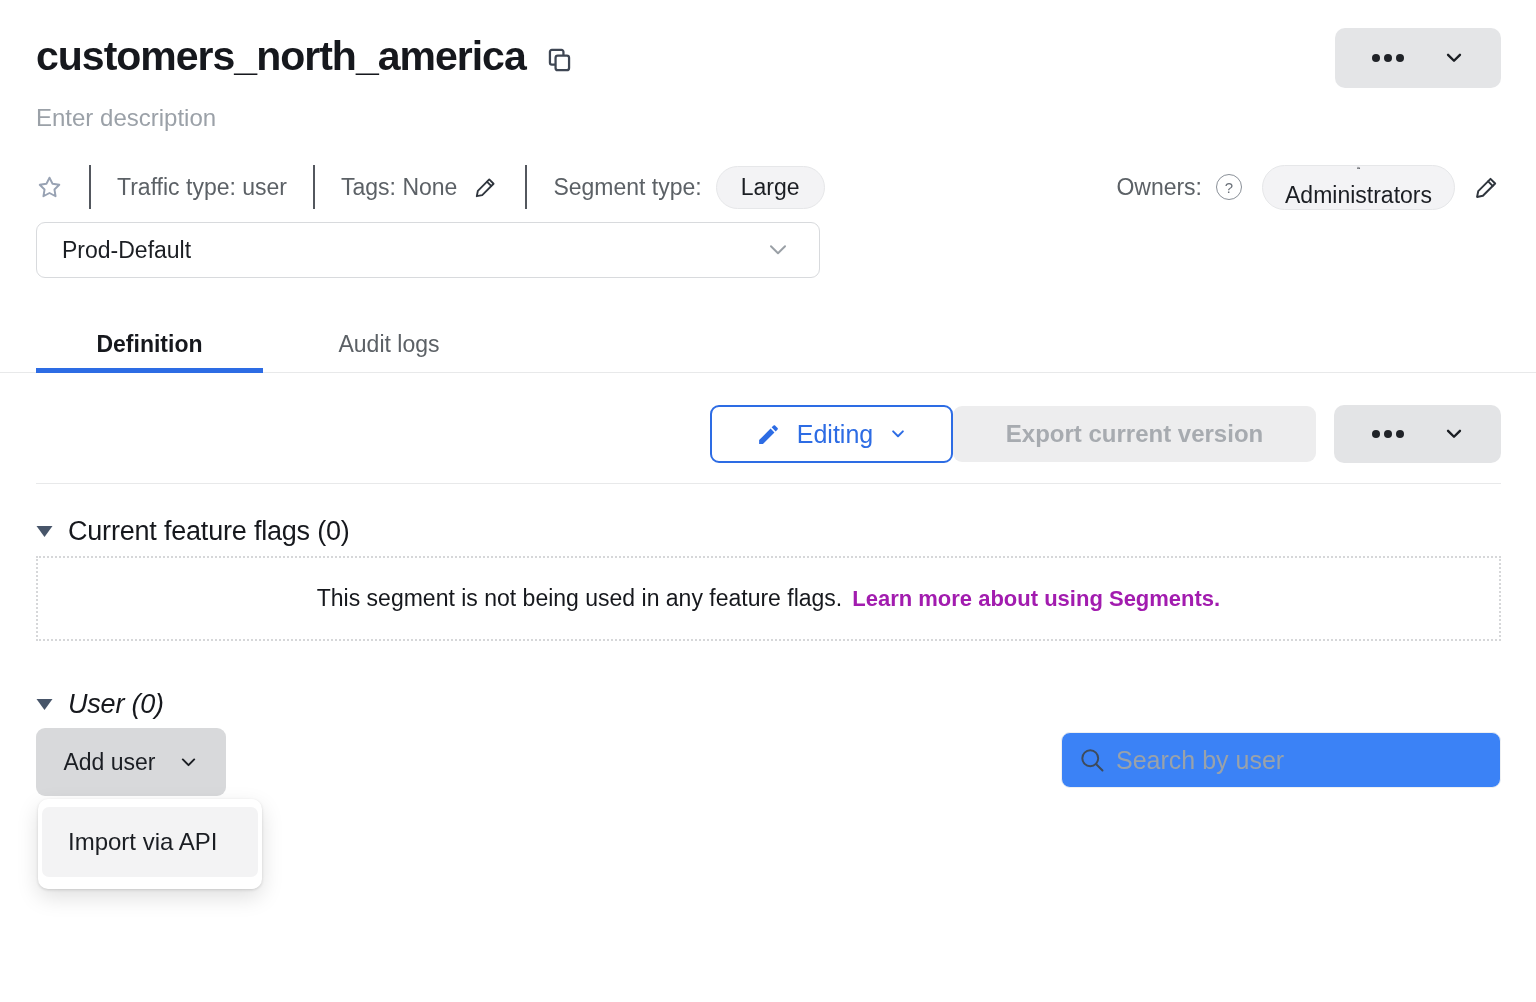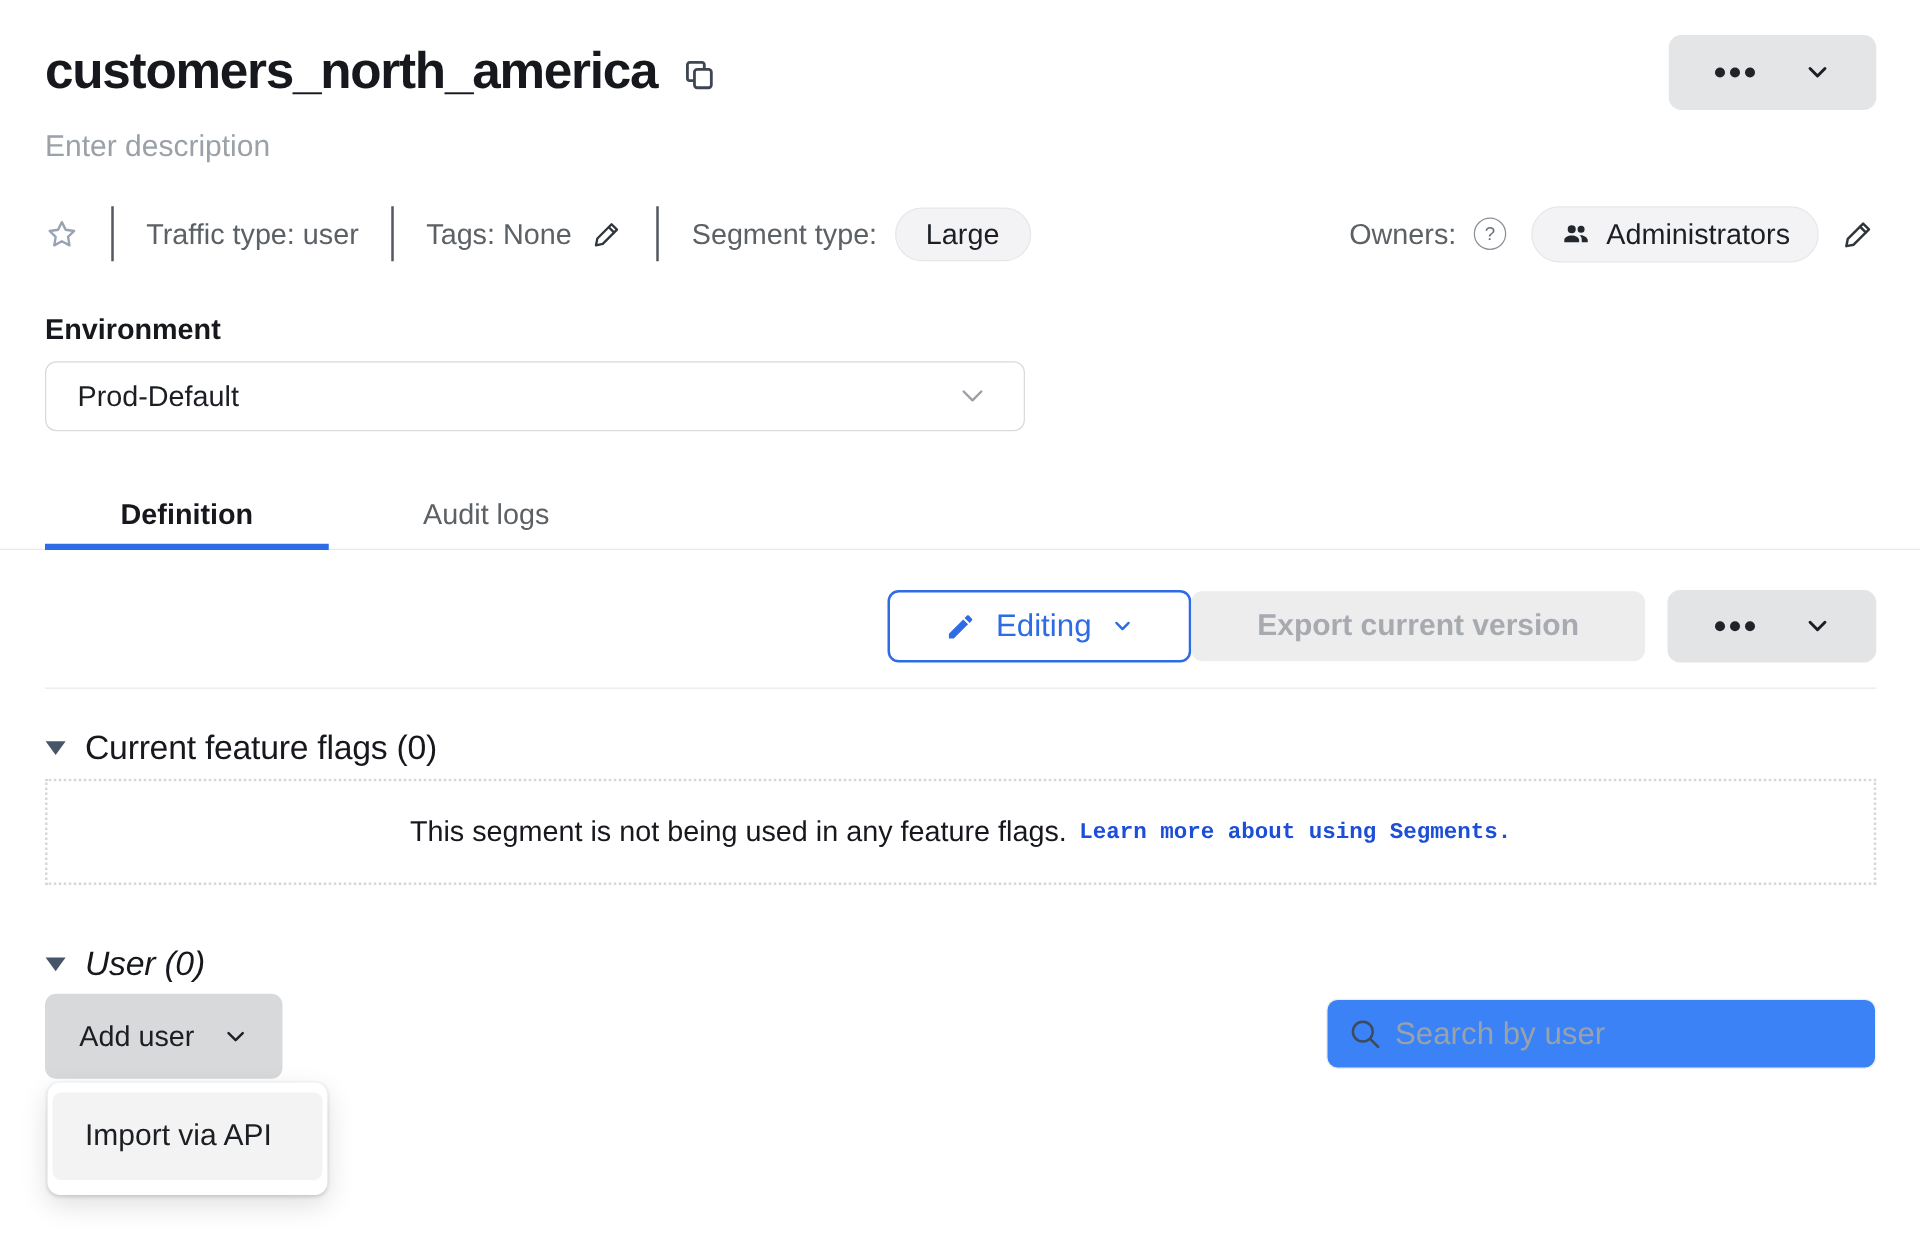--- a/index.html
+++ b/index.html
@@ -23,21 +23,21 @@
   .v-div { width: 2px; height: 44px; background: #53575e; margin: 0 26px; }
   .star-icon { width: 27px; height: 27px; cursor: pointer; }
   .pencil-icon { width: 26px; height: 26px; margin-left: 16px; cursor: pointer; }
   .pill { display: flex; align-items: center; background: #f3f3f5; border: 1px solid #e6e7e9;
           border-radius: 23px; font-size: 23px; color: #1b1e23; }
   .pill.large { height: 43px; padding: 0 24px; margin-left: 14px; }
   .owners-group { margin-left: auto; display: flex; align-items: center; }
   .help-icon { width: 26px; height: 26px; border: 1.5px solid #8a9098; border-radius: 50%;
                display: flex; align-items: center; justify-content: center;
                font-size: 15px; color: #6a7078; margin-left: 14px; cursor: pointer; }
-  .pill.owners { height: 45px; padding: 0 22px; margin-left: 20px; gap: 12px; cursor: pointer; }
+  .pill.owners { height: 45px; padding: 0 22px; margin-left: 20px; gap: 12px; cursor: pointer; flex-direction: column; }
   .people-icon { width: 25px; height: 25px; }
   .owners-group .pencil-icon { width: 28px; height: 28px; margin-left: 18px; }
 
   
   .env-label { margin-top: 40px; font-size: 23px; font-weight: 700; color: #16181d; }
   .env-select { margin-top: 12px; width: 784px; height: 56px; border: 1px solid #d8dadd; border-radius: 9px;
                 display: flex; align-items: center; justify-content: space-between;
                 padding: 0 28px 0 25px; cursor: pointer; background: #fff; }
   .env-select .val { font-size: 23px; color: #1b1e23; }
   .chev { width: 22px; height: 22px; }
@@ -71,21 +71,21 @@
 
   
   .section-head { display: flex; align-items: center; gap: 15px; cursor: pointer; }
   .section-head.first { margin-top: 32px; }
   .section-head.second { margin-top: 48px; font-style: italic; }
   .tri-icon { width: 17px; height: 13px; }
   .section-title { font-size: 27px; font-weight: 500; color: #16181d; letter-spacing: -0.2px; }
   .dotted-box { margin-top: 9px; height: 85px; border: 2px dotted #d6d7d9;
                 display: flex; align-items: center; justify-content: center; gap: 10px; }
   .dotted-box .msg { font-size: 23px; color: #16181d; }
-  .dotted-box .link { font-size: 18px; color: #1d4ed8; font-weight: 700; cursor: pointer; font-family: Liberation Mono, monospace; }
+  .dotted-box .link { font-size: 22px; color: #a21caf; font-weight: 700; cursor: pointer; }
 
   
   .user-row { margin-top: 8px; display: flex; justify-content: space-between; align-items: flex-start; }
   .adduser-wrap { position: relative; }
   .adduser-btn { width: 190px; height: 68px; background: #d8d9db; border: none; border-radius: 9px;
                  display: flex; align-items: center; justify-content: center; gap: 22px;
                  font-size: 23px; color: #1b1e23; cursor: pointer;
                  font-family: "Liberation Sans", sans-serif; }
   .menu { position: absolute; left: 2px; top: 71px; width: 224px; background: #fff; border-radius: 10px;
           box-shadow: 0 1px 3px rgba(0,0,0,0.14), 0 8px 22px rgba(0,0,0,0.13);
@@ -153,21 +153,20 @@
         </svg>
         <span>Administrators</span>
       </span>
       <svg class="pencil-icon" viewBox="0 0 24 24" fill="none" stroke="#2f353d" stroke-width="1.7" stroke-linejoin="round" stroke-linecap="round">
         <path d="M15 5l4 4L8.5 19.5 3.5 20.5 4.5 15.5 15 5z"></path>
           <path d="M13 7.2l3.8 3.8"></path>
       </svg>
     </div>
   </div>
 
-  <div class="env-label">Environment</div>
   <div class="env-select">
     <span class="val">Prod-Default</span>
     <svg class="chev gray" viewBox="0 0 24 24" fill="none" stroke="currentColor" stroke-width="1.8" stroke-linecap="round" stroke-linejoin="round">
         <path d="M5.5 8.5L12 15l6.5-6.5"></path>
       </svg>
   </div>
 
   <div class="tabs">
     <div class="tab t0 active">Definition</div>
     <div class="tab t1">Audit logs</div>

